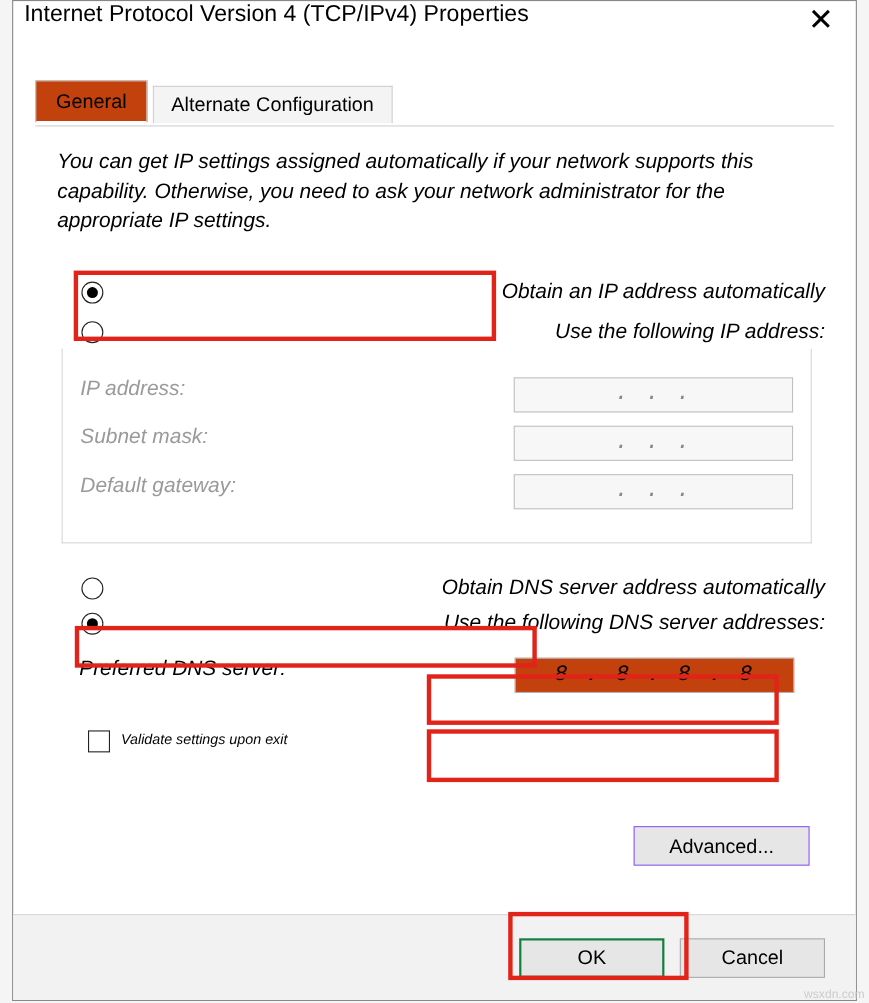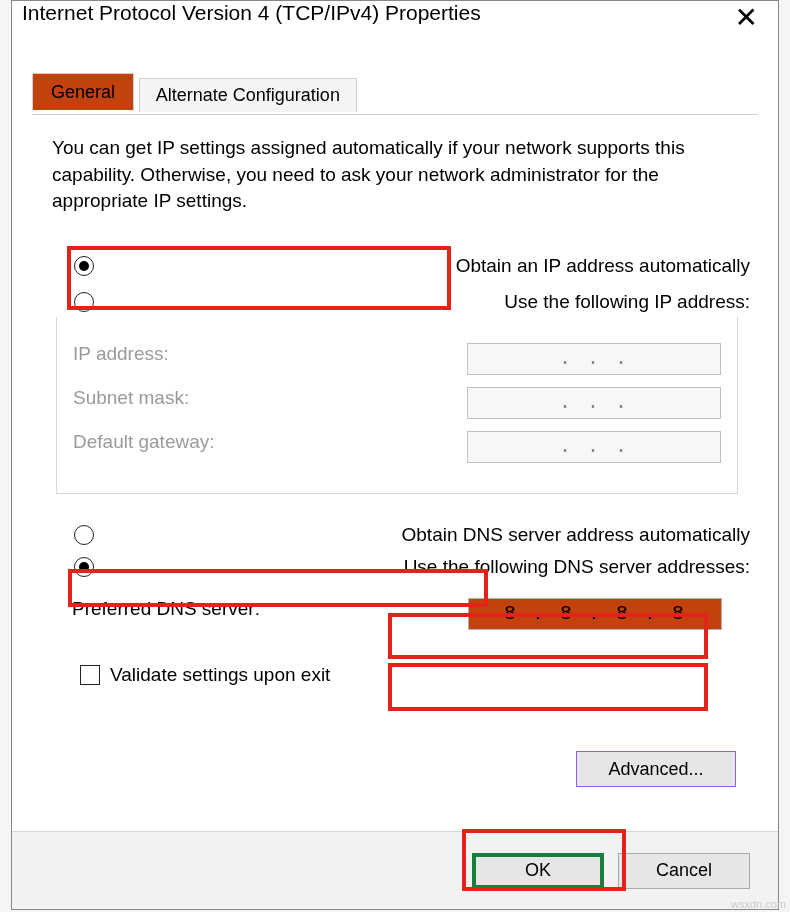--- a/index.html
+++ b/index.html
@@ -63,20 +63,21 @@
     }
     .tab.active { z-index: 2; }
     .tab.active::after {
       content: "";
       position: absolute;
       left: 0; right: 0; bottom: -1px;
       height: 2px; background: #fff;
     }
     .content {
       padding: 20px 28px 0 40px;
+      font-style: italic;
     }
     .intro {
       font-size: 19px;
       line-height: 1.4;
       margin-bottom: 40px;
     }
     .radio-row {
       display: flex;
       align-items: center;
       gap: 10px;
@@ -131,23 +132,22 @@
       letter-spacing: 2px;
       position: relative;
     }
     .ip-input.disabled {
       background: #f7f7f7;
       color: #888;
       border-color: #c0c0c0;
     }
     .checkbox-row {
       display: flex;
-      align-items: center;
       gap: 10px;
-      font-size: 19px;
+      font-size: 13px;
       margin-top: 34px;
       margin-left: 28px;
     }
     .checkbox {
       width: 20px; height: 20px;
       border: 1.5px solid #222;
       background: #fff;
     }
     .advanced-btn {
       position: absolute;
@@ -174,21 +174,21 @@
     }
     .btn {
       width: 132px; height: 36px;
       background: #e6e6e6;
       border: 1px solid #aaa;
       font-size: 18px;
       display: flex; align-items: center; justify-content: center;
       cursor: default;
     }
     .btn.primary {
-      border: 4px solid #15803d;
+      border: 2px solid #15803d;
     }
     
     .hl {
       position: absolute;
       border: 4px solid #e2231a;
       pointer-events: none;
       z-index: 5;
     }
     .hl-radio-ip { left: 55px; top: 245px; width: 384px; height: 64px; }
     .hl-radio-dns { left: 56px; top: 568px; width: 420px; height: 38px; }

